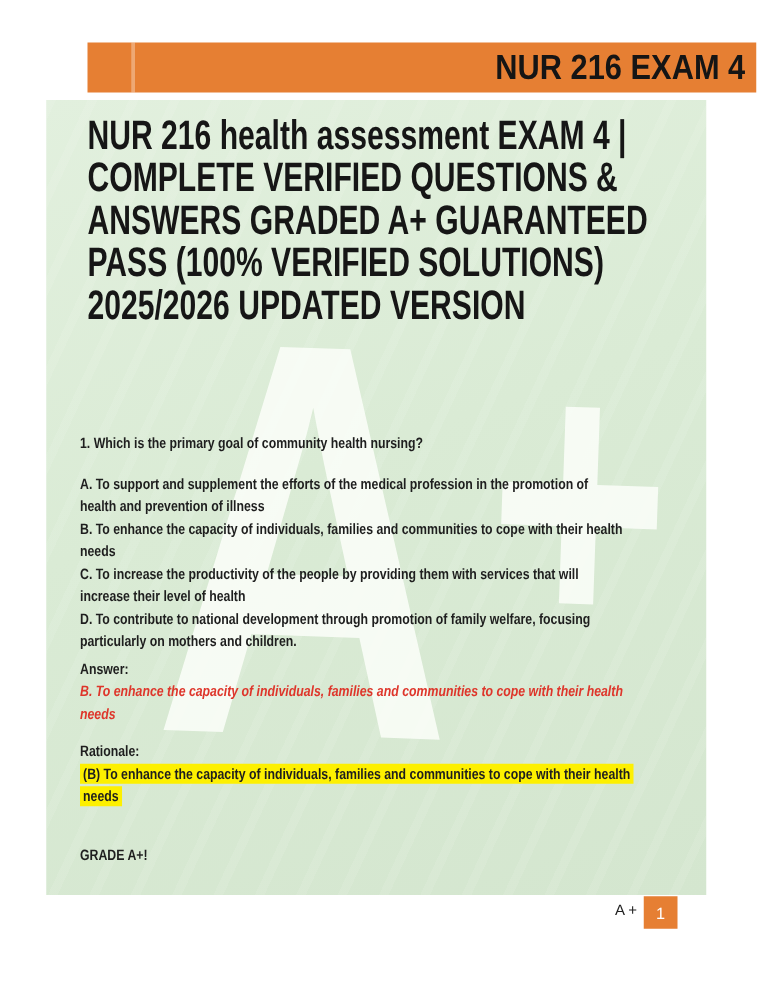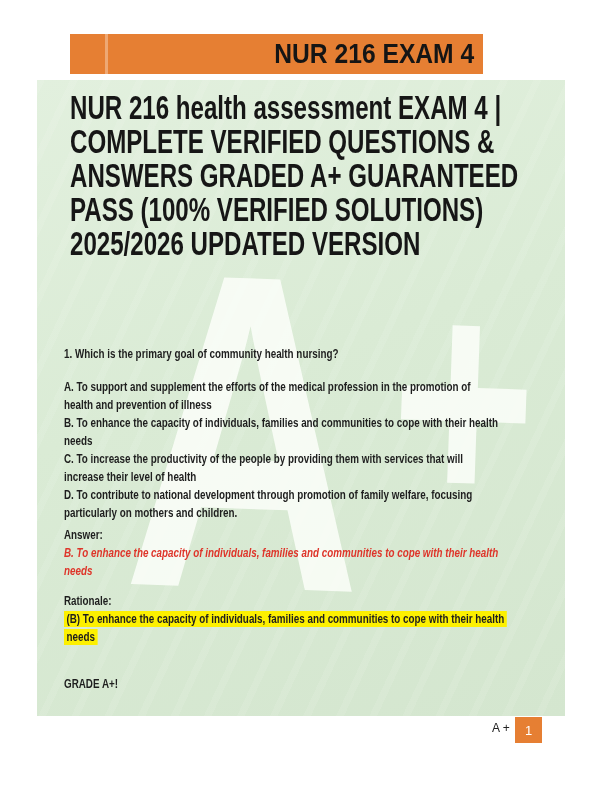--- a/index.html
+++ b/index.html
@@ -1,20 +1,20 @@
 <!DOCTYPE html>
 <html style="--orange: #e67f33; --green: #daebd5; --yellow: #fdf000; --red: #de352a;"><head>
 <meta charset="utf-8">
 <style>
   html,body{margin:0;padding:0;background:#ffffff;}
   .canvas{position:relative;width:612px;height:792px;background:#ffffff;overflow:hidden;
           font-family:"Liberation Sans",sans-serif;}
 
   
-  .header-bar{position:absolute;left:70px;top:34px;width:413px;height:40px;
+  .header-bar{position:absolute;left:70px;top:34px;width:535px;height:40px;
               background:var(--orange,#e67f33);display:flex;align-items:center;
               justify-content:flex-end;padding-right:9px;box-sizing:border-box;}
   .bar-shine{position:absolute;left:35px;top:0;width:3px;height:100%;
              background:rgba(255,255,255,0.32);}
   .bar-title{font-weight:700;font-size:28px;line-height:40px;color:#151515;
              white-space:nowrap;transform:scaleX(0.88);transform-origin:right center;}
 
   
   .page{position:absolute;left:37px;top:80px;width:528px;height:636px;
         background:linear-gradient(160deg,#e2f0de 0%,var(--green,#daebd5) 45%,#d4e6cf 100%);

